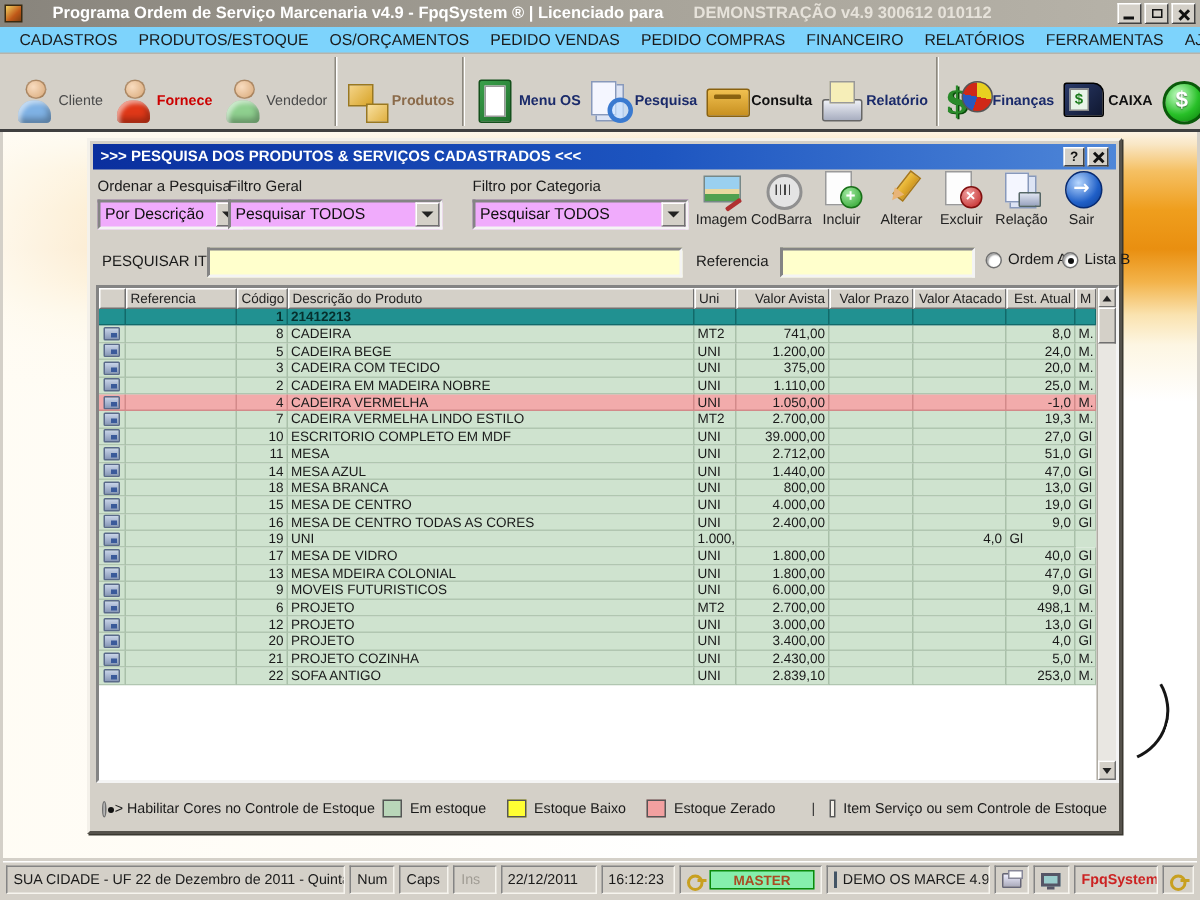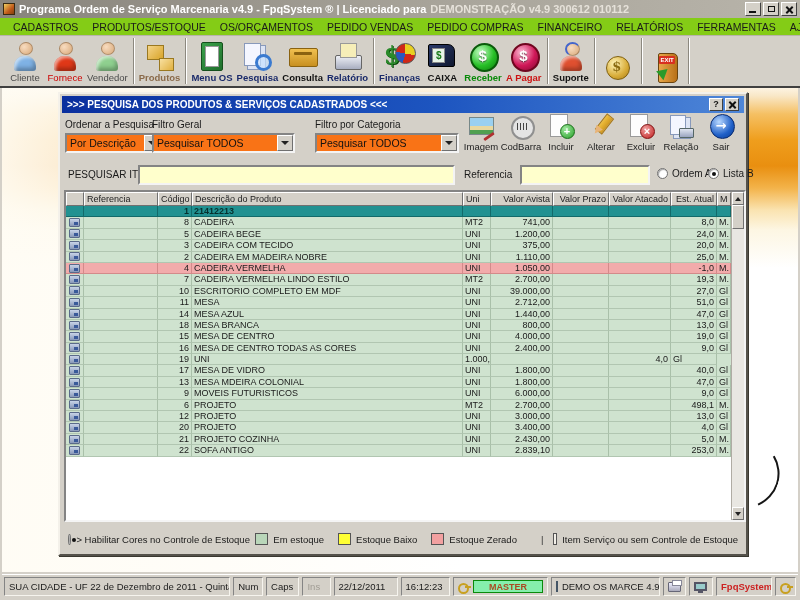--- a/index.html
+++ b/index.html
@@ -1,38 +1,38 @@
 <!DOCTYPE html>
 <html><head>
 <meta charset="utf-8">
 <style>
   * { box-sizing: border-box; margin:0; padding:0; }
   html,body { width:800px; height:600px; overflow:hidden; font-family:"Liberation Sans",sans-serif; background:#d4d0c8; }
   .frame { position:absolute; inset:0; }
 
   
-  .titlebar { position:absolute; top:0; left:0; right:0; height:18px; background:linear-gradient(90deg,#88847c,#a8a49a 55%,#b8b4aa); display:flex; align-items:center; padding:0 3px; gap:4px; }
+  .titlebar { position:absolute; top:0; left:0; right:0; height:18px; background:linear-gradient(90deg,#88847c,#a8a49a 55%,#b8b4aa); display:flex; align-items:center; padding:0 3px; gap:20px; }
   .app-icon { width:12px; height:12px; background:linear-gradient(135deg,#f0d060,#c05818 60%,#804010); border:1px solid #3a2a10; }
   .title-text { color:#fff; font-size:11px; font-weight:bold; white-space:nowrap; }
   .title-lic { color:#e6e2da; font-size:11px; font-weight:bold; white-space:nowrap; }
   .winbtns { margin-left:auto; display:flex; gap:2px; }
   .wbtn { width:16px; height:14px; background:#d4d0c8; border:1px solid; border-color:#fff #404040 #404040 #fff; position:relative; }
   .wbtn .g-min { position:absolute; left:3px; bottom:2px; width:7px; height:2px; background:#111; }
   .wbtn .g-rst { position:absolute; left:4px; top:3px; width:7px; height:6px; border:1px solid #111; }
   .wbtn .g-x1,.wbtn .g-x2 { position:absolute; left:3px; top:6px; width:9px; height:2px; background:#111; }
   .g-x1{ transform:rotate(45deg);} .g-x2{ transform:rotate(-45deg);}
 
   
-  .menubar { position:absolute; top:18px; left:0; right:0; height:18px; background:#84cc16; display:flex; align-items:center; padding:0 6px; gap:0; border-bottom:1px solid #b8b4aa; }
+  .menubar { position:absolute; top:18px; left:0; right:0; height:18px; background:#7dd3fc; display:flex; align-items:center; padding:0 6px; gap:0; border-bottom:1px solid #b8b4aa; }
   .menu-item { font-size:10.5px; color:#1a1a1a; padding:2px 7px; white-space:nowrap; }
 
   
   .toolbar { position:absolute; top:36px; left:0; right:0; height:52px; background:#d4d0c8; display:flex; align-items:stretch; padding:2px 2px; border-bottom:2px solid #404040; }
   .tb-group { display:flex; align-items:flex-end; padding:0 3px; border-right:1px solid #8c887f; box-shadow:1px 0 0 #fff; }
-  .tb-item { display:flex; flex-direction:column; align-items:center; justify-content:flex-end; min-width:40px; padding:1px 2px; }
+  .tb-item { display:flex; flex-direction:row; align-items:center; justify-content:flex-end; min-width:40px; padding:1px 2px; }
   .tb-label { font-size:9.5px; line-height:11px; color:#444; white-space:nowrap; }
   .tbicon { width:32px; height:31px; position:relative; }
 
   .person-icon::before { content:""; position:absolute; top:1px; left:50%; margin-left:-6px; width:12px; height:11px; border-radius:50%; background:radial-gradient(circle at 35% 35%,#f8dcc0,#d8a878); border:1px solid rgba(90,60,30,.4); }
   .person-icon::after { content:""; position:absolute; bottom:1px; left:50%; margin-left:-11px; width:22px; height:15px; border-radius:10px 10px 3px 3px; background:var(--c,#88a8d8); box-shadow:inset 2px 2px 3px rgba(255,255,255,.55), inset -2px -3px 4px rgba(0,0,0,.3); }
   .support-icon::before { border-top:2px solid #4466cc; border-left:2px solid #4466cc; }
 
   .boxes-icon::before { content:""; position:absolute; left:3px; top:4px; width:15px; height:13px; background:linear-gradient(135deg,#f4d488,#d8a428); border:1px solid #9a7820; }
   .boxes-icon::after { content:""; position:absolute; right:2px; bottom:1px; width:13px; height:11px; background:linear-gradient(135deg,#f8e0a0,#e0b040); border:1px solid #9a7820; }
 
@@ -75,21 +75,21 @@
   
   .dialog { position:absolute; left:56px; top:4px; width:690px; height:464px; background:#d4d0c8; border:2px solid; border-color:#f4f1ea #55524b #55524b #f4f1ea; box-shadow:1px 1px 0 #3a3830; }
   .dlg-titlebar { position:absolute; left:2px; top:2px; right:2px; height:17px; background:linear-gradient(90deg,#0a2f9e,#1d55c0 55%,#4e86d8); display:flex; align-items:center; padding:0 5px; }
   .dlg-title { color:#fff; font-size:10px; font-weight:bold; white-space:nowrap; }
   .dlg-btns { margin-left:auto; display:flex; gap:2px; }
   .dbtn { width:14px; height:13px; background:#d4d0c8; border:1px solid; border-color:#fff #404040 #404040 #fff; font:bold 9px/11px "Liberation Sans",sans-serif; text-align:center; color:#111; position:relative; }
   .dbtn .g-x1,.dbtn .g-x2 { position:absolute; left:2px; top:5px; width:9px; height:2px; background:#111; }
 
   .flt { position:absolute; }
   .flt-label { font-size:10px; color:#1a1a1a; margin-bottom:3px; white-space:nowrap; }
-  .combo { height:20px; background:#f97316; border:2px solid; border-color:#848484 #f4f4f4 #f4f4f4 #848484; display:flex; align-items:center; }
+  .combo { height:20px; background:#f0abfc; border:2px solid; border-color:#848484 #f4f4f4 #f4f4f4 #848484; display:flex; align-items:center; }
   .combo-val { flex:1; font-size:10.5px; color:#111; padding:0 3px; white-space:nowrap; overflow:hidden; }
   .combo-btn { width:16px; align-self:stretch; background:#d4d0c8; border:1px solid; border-color:#fff #707070 #707070 #fff; display:flex; align-items:center; justify-content:center; }
   .combo-btn i { width:0; height:0; border:4px solid transparent; border-top:4px solid #222; margin-top:4px; }
 
   .actions { position:absolute; top:19px; right:5px; display:flex; align-items:flex-end; }
   .act { display:flex; flex-direction:column; align-items:center; width:40px; }
   .act-label { font-size:9.5px; color:#222; margin-top:2px; white-space:nowrap; }
   .acticon { width:27px; height:26px; position:relative; }
   .image-icon::before { content:""; position:absolute; left:1px; top:4px; width:23px; height:16px; border:1px solid #788; background:linear-gradient(180deg,#9ad0f0 0 50%,#e8d8a0 50% 72%,#50a050 72%); }
   .image-icon::after { content:""; position:absolute; right:0; bottom:1px; width:12px; height:3px; background:#b03030; transform:rotate(-35deg); border-radius:1px; }
@@ -201,21 +201,21 @@
     </div>
 
   <div class="toolbar" id="toolbar">
       <div class="tb-group">
         <div class="tb-item">
           <div class="tbicon person-icon" style="--c: #7fb2e5;"></div>
           <div class="tb-label" style="color: rgb(74, 74, 74);">Cliente</div>
         </div>
         <div class="tb-item">
           <div class="tbicon person-icon" style="--c: #e03818;"></div>
-          <div class="tb-label" style="color: rgb(204, 0, 0); font-weight: normal;">Fornece</div>
+          <div class="tb-label" style="color: rgb(204, 0, 0); font-weight: bold;">Fornece</div>
         </div>
         <div class="tb-item">
           <div class="tbicon person-icon" style="--c: #8fd08f;"></div>
           <div class="tb-label" style="color: rgb(74, 74, 74);">Vendedor</div>
         </div>
       </div>
       <div class="tb-group">
         <div class="tb-item">
           <div class="tbicon boxes-icon"></div>
           <div class="tb-label" style="color: rgb(138, 106, 74); font-weight: bold;">Produtos</div>

